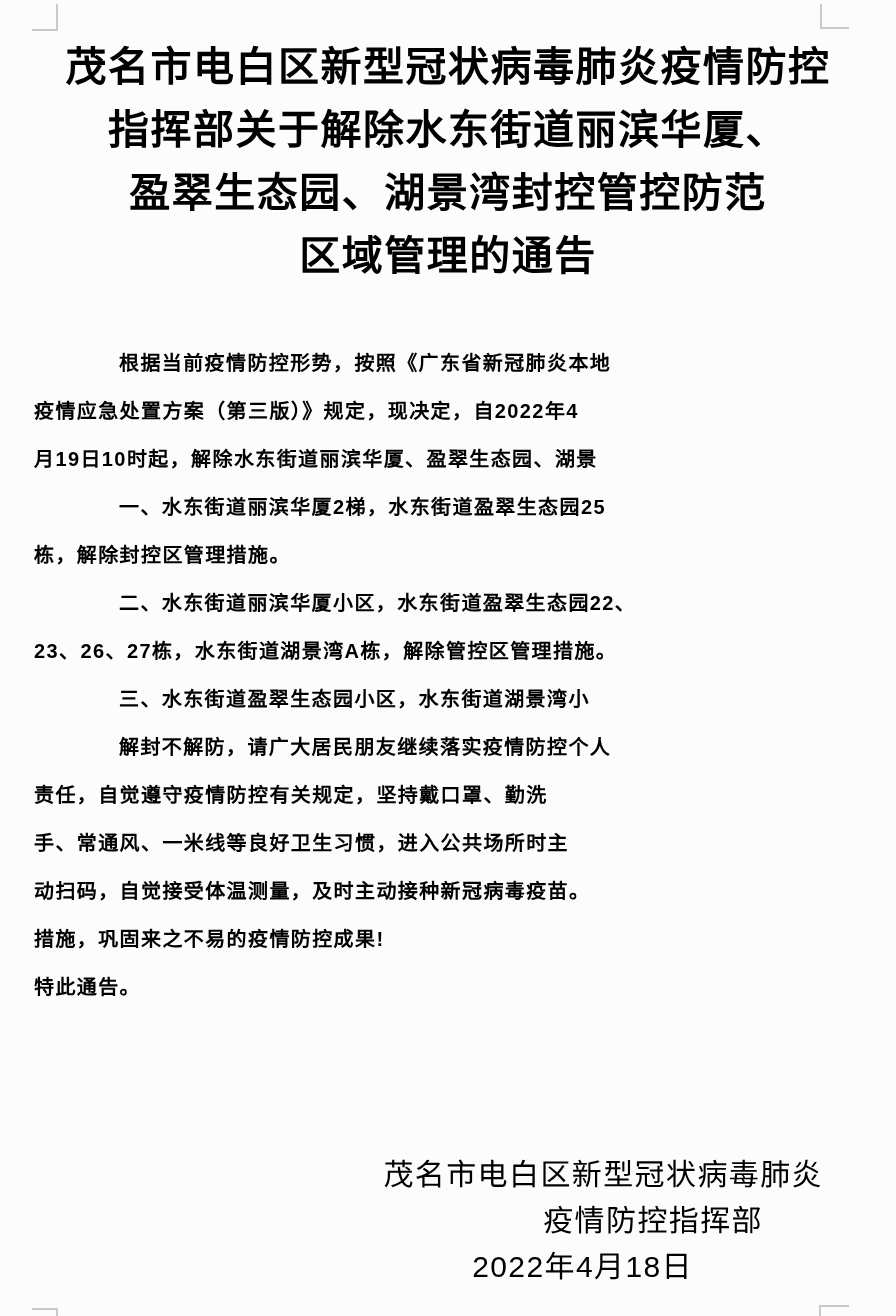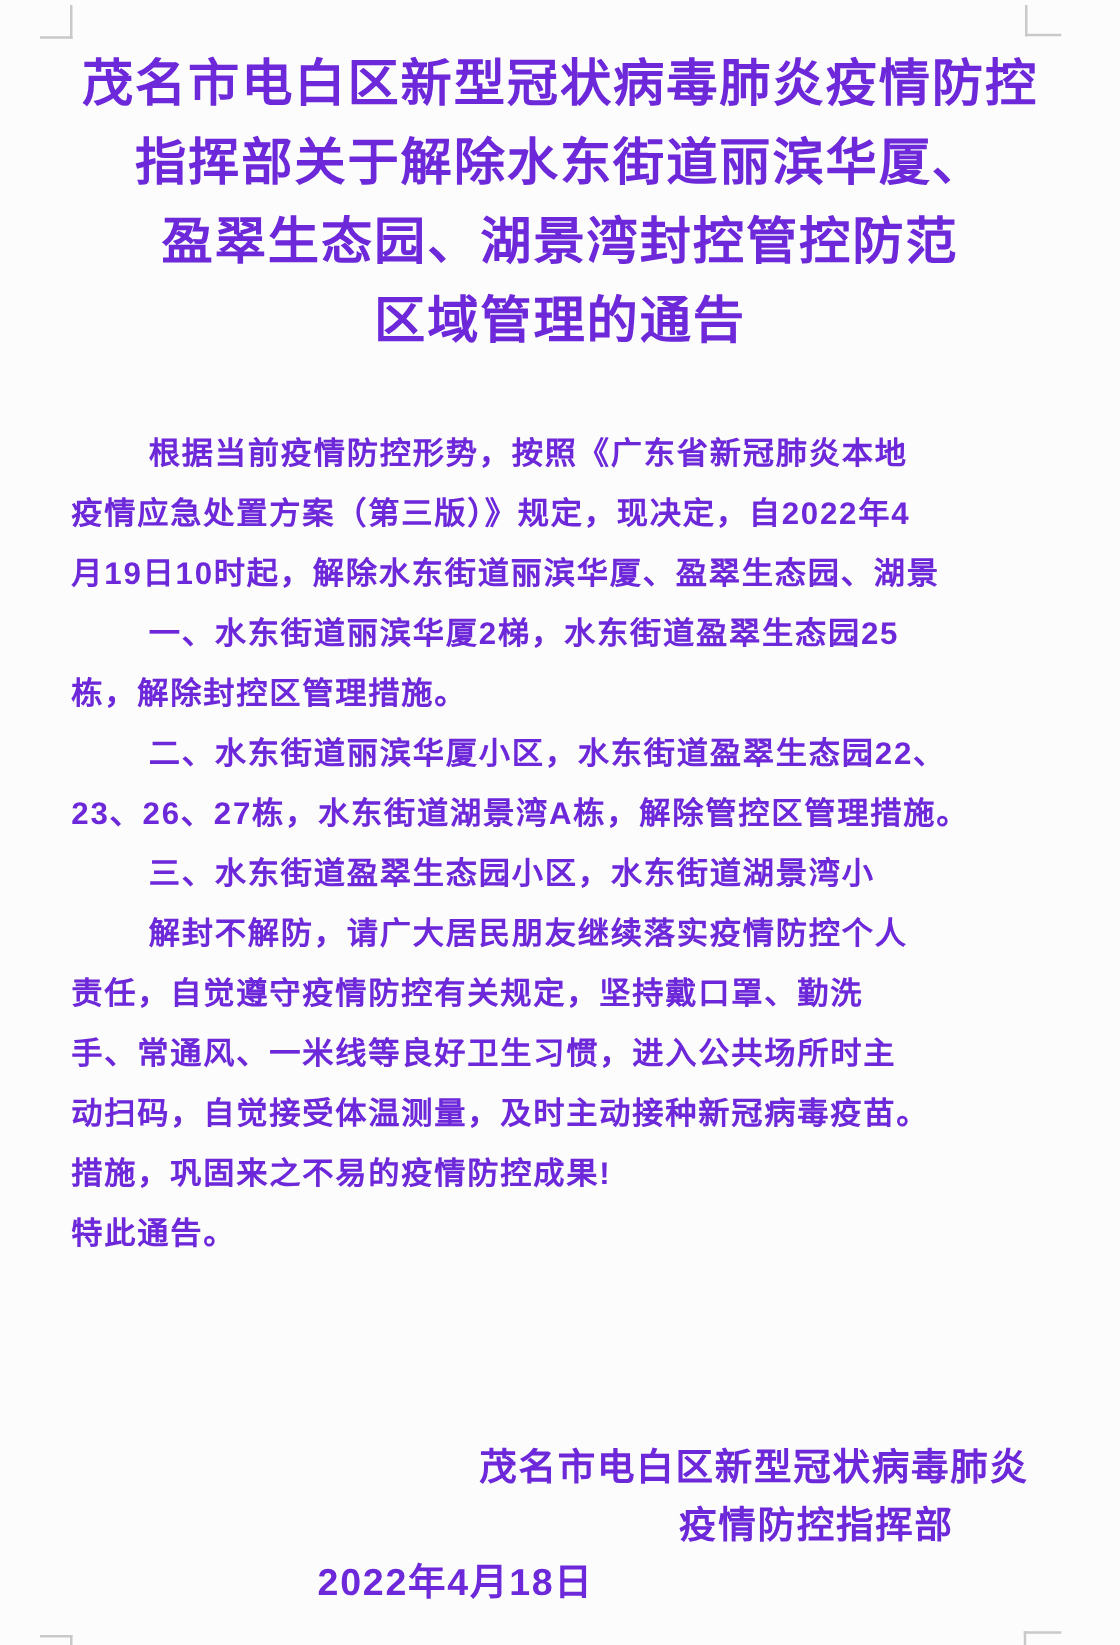--- a/index.html
+++ b/index.html
@@ -5,21 +5,21 @@
   html,body{margin:0;padding:0;}
   body{
     font-family:"Liberation Sans","DejaVu Sans",sans-serif;
     background:#ffffff;
   }
   .page{
     position:relative;
     width:896px;
     height:1316px;
     background:#fcfcfc;
-    color:#6d28d9;
+    color:#000000;
     overflow:hidden;
   }
   
   .corner-mark{position:absolute;}
   .corner-mark.tl{left:32px;top:4px;width:24px;height:25px;
     border-right:2px solid #c9c9c9;border-bottom:2px solid #c9c9c9;}
   .corner-mark.tr{left:820px;top:4px;width:27px;height:23px;
     border-left:2px solid #c9c9c9;border-bottom:2px solid #c9c9c9;}
   .corner-mark.bl{left:32px;top:1308px;width:24px;height:10px;
     border-right:2px solid #c9c9c9;border-top:2px solid #c9c9c9;}
@@ -32,39 +32,39 @@
     margin:0;
     text-align:center;
     font-size:41px;
     line-height:63px;
     font-weight:800;
     letter-spacing:1.5px;
   }
   .body-block{
     position:absolute;
     top:339px;left:0;right:0;
-    font-size:25px;
+    font-size:20px;
     line-height:48px;
     font-weight:600;
     letter-spacing:1.4px;
   }
   .sig-block{
     position:absolute;
     top:1152px;left:0;right:0;
     font-size:30px;
     line-height:46px;
-    font-weight:700;
+    font-weight:400;
     letter-spacing:1.4px;
   }
   .line{white-space:nowrap;}
   .line.indent{padding-left:119px;}
-  .line.flush{padding-left:57px;}
+  .line.flush{padding-left:34px;}
   .line.sig-1{text-align:right;padding-right:73px;}
   .line.sig-2{text-align:right;padding-right:133px;padding-left:36px;}
-  .line.sig-3{text-align:center;padding-right:203px;margin-left:36px;}
+  .line.sig-3{text-align:right;padding-right:203px;margin-left:36px;}
 </style>
 </head>
 <body>
 
 <div class="page">
   <div class="corner-mark tl"></div>
   <div class="corner-mark tr"></div>
   <div class="corner-mark bl"></div>
   <div class="corner-mark br"></div>
 

